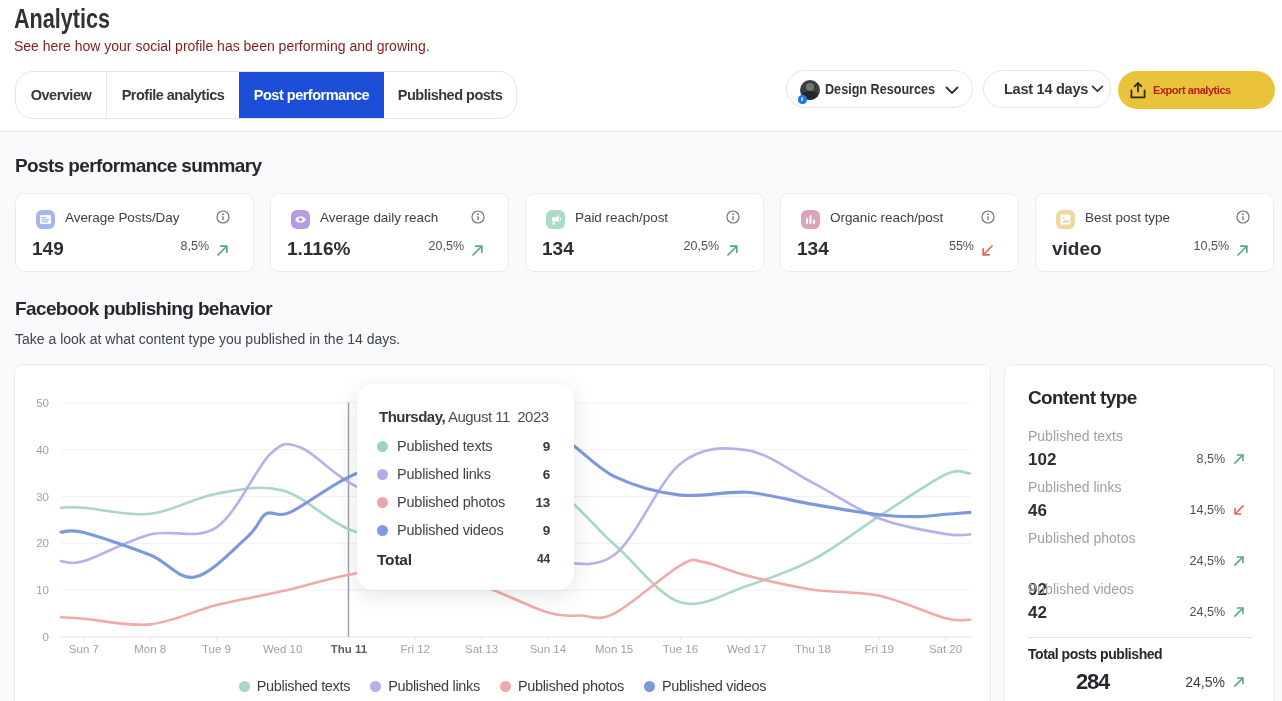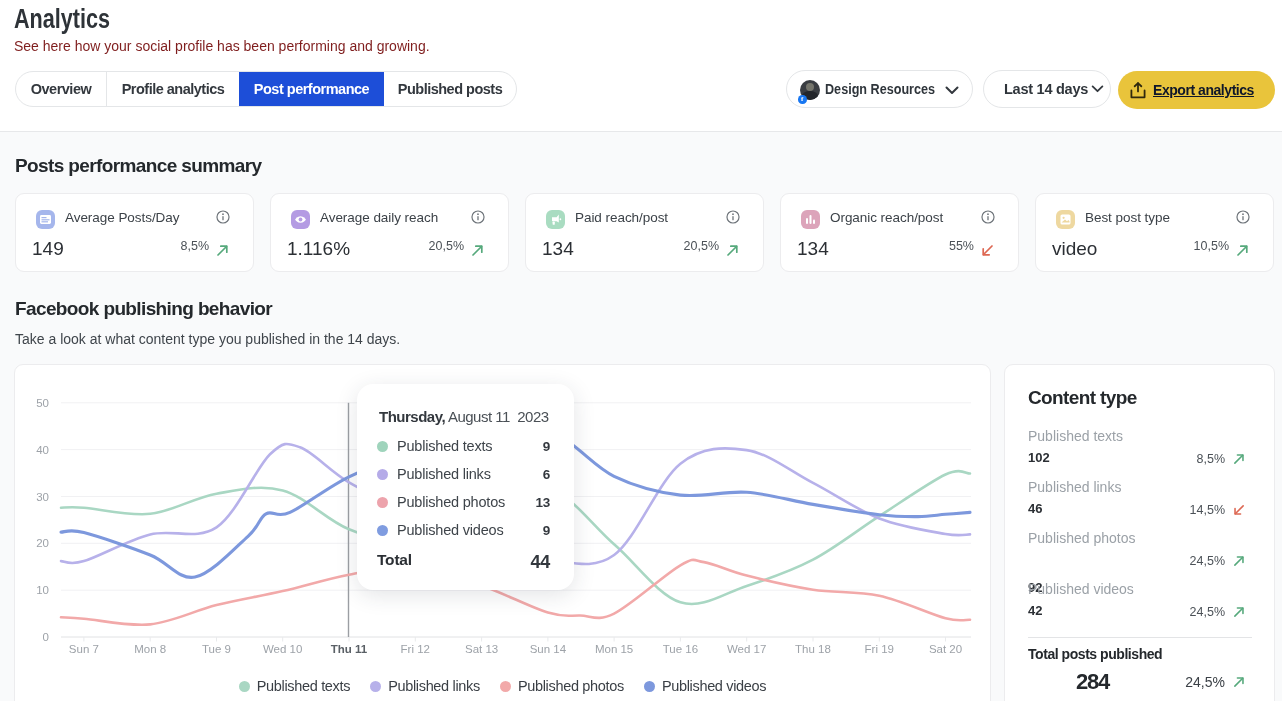--- a/index.html
+++ b/index.html
@@ -4,55 +4,55 @@
 <style>
 * { margin:0; padding:0; box-sizing:border-box; }
 html,body { width:1282px; height:701px; overflow:hidden; background:#fff;
   font-family:"Liberation Sans", sans-serif; }
 .abs { position:absolute; }
 #page { position:relative; width:1282px; height:701px; }
 #contentbg { position:absolute; left:0; top:132px; width:1282px; height:569px; background:#f9fafb; }
 h1.title { left:14px; top:4px; font-size:27px; font-weight:700; color:#2e3338; transform:scaleX(.80); transform-origin:left top; white-space:nowrap; }
 p.sub { left:14px; top:38px; font-size:14px; color:#7f1d1d; }
 
-#tabs { left:15px; top:71px; height:36px; background:#fff; border:1px solid #e4e6e8; border-radius:18px; display:flex; overflow:hidden; }
+#tabs { left:15px; top:71px; height:48px; background:#fff; border:1px solid #e4e6e8; border-radius:18px; display:flex; overflow:hidden; }
 #tabs .tab { font-size:14.5px; font-weight:700; letter-spacing:-0.5px; color:#33383e; display:flex; align-items:center; justify-content:center; }
 #tabs .sep { width:1px; background:#e4e6e8; }
 #tabs .active { background:#1d4ed8; color:#fff; }
 
 .pill { top:70px; height:38px; background:#fff; border:1px solid #e4e6e8; border-radius:19px; display:flex; align-items:center; font-size:14.5px; font-weight:700; color:#2f353b; white-space:nowrap; }
-#expbtn { left:1118px; top:71px; width:157px; height:38px; background:#e9c43b; border-radius:19px; display:flex; align-items:center; padding-left:12px; font-size:14px; font-weight:700; letter-spacing:-0.45px; color:#0f172a; white-space:nowrap;text-decoration:underline; }
+#expbtn { left:1118px; top:71px; width:157px; height:38px; background:#e9c43b; border-radius:19px; display:flex; align-items:center; padding-left:12px; font-size:11px; font-weight:700; letter-spacing:-0.45px; color:#b91c1c; white-space:nowrap; }
 #avatar { position:absolute; left:13px; top:9px; width:20px; height:20px; border-radius:50%; background:#3a3d42; overflow:hidden; }
 #avatar .hd { position:absolute; left:6px; top:2.5px; width:8px; height:8px; border-radius:50%; background:#75756c; }
 #avatar .bd { position:absolute; left:2px; top:11px; width:16px; height:10px; border-radius:50% 50% 0 0; background:#23262b; }
 #badge { position:absolute; left:11px; top:24px; width:8.5px; height:8.5px; border-radius:50%; background:#1877f2; color:#fff; font-size:7px; font-weight:700; text-align:center; line-height:9px; font-family:'Liberation Serif',serif; }
 #divider { left:0; top:131px; width:1282px; height:1px; background:#e7e8ea; }
 
 .h2 { font-size:19px; font-weight:700; letter-spacing:-0.62px; color:#24282c; }
 
 .card { top:193px; width:239px; height:79px; background:#fff; border:1px solid #ececee; border-radius:9px; }
 .card .ico { position:absolute; left:20px; top:16px; width:19px; height:19px; border-radius:6px; }
 .card .t { position:absolute; left:49px; top:16px; font-size:13.5px; letter-spacing:-0.05px; color:#3c4248; }
 .card .info { position:absolute; right:23px; top:16px; }
-.card .num { position:absolute; left:16px; top:44px; font-size:19px; font-weight:400; color:#2b2f34; }
+.card .num { position:absolute; left:16px; top:44px; font-size:19px; font-weight:700; color:#2b2f34; }
 .card .pct { position:absolute; right:44px; top:44.5px; font-size:12.5px; color:#4b5157; }
 .card .arr { position:absolute; right:24px; top:49px; }
 
 #chartcard { left:14px; top:364px; width:977px; height:360px; background:#fff; border:1px solid #ececee; border-radius:9px; }
 #rightcard { left:1004px; top:364px; width:271px; height:360px; background:#fff; border:1px solid #ececee; border-radius:9px; }
 
 #tooltip { left:357px; top:384px; width:217px; height:206px; background:#fff; border-radius:16px; box-shadow:0 5px 22px rgba(40,45,60,.13); }
 #tooltip .title { position:absolute; left:22px; top:23.5px; font-size:15px; letter-spacing:-0.5px; color:#4a5056; }
 #tooltip .title b { color:#33383e; }
 .trow { position:absolute; left:20px; width:173px; height:12px; font-size:14.5px; letter-spacing:-0.2px; color:#3e444a; }
 .trow .dot { position:absolute; left:0px; top:1px; width:11px; height:11px; border-radius:50%; }
 .trow .lbl { position:absolute; left:20px; top:-2px; }
 .trow .val { position:absolute; right:0; top:-1px; font-size:13.5px; font-weight:700; color:#33383e; }
 .ct-lbl { position:absolute; left:1028px; font-size:14px; color:#9ba1a7; }
-.ct-val { position:absolute; left:1028px; font-size:13px; font-weight:700; color:#2b2f34; }
+.ct-val { position:absolute; left:1028px; font-size:17px; font-weight:700; color:#2b2f34; }
 </style>
 </head>
 <body>
 <div id="page">
   <div id="contentbg"></div>
   <h1 class="abs title">Analytics</h1>
   <p class="abs sub">See here how your social profile has been performing and growing.</p>
 
   <div class="abs" id="tabs">
     <div class="tab" style="width:90px;">Overview</div>
@@ -308,16 +308,16 @@
         <span class="lbl">Published photos</span>
         <span class="val">13</span>
       </div>
     <div class="trow" style="top:140px;">
         <span class="dot" style="background:#7f9ce0;"></span>
         <span class="lbl">Published videos</span>
         <span class="val">9</span>
       </div>
     <div class="trow" style="top:169px; font-weight:700; color:#2b2f34; font-size:15.5px;">
         <span class="lbl" style="left:0;">Total</span>
-        <span class="val" style="font-size:18px;">44</span>
+        <span class="val" style="font-size:12px;">44</span>
       </div>
   </div>
 </div>
 
 </body></html>

